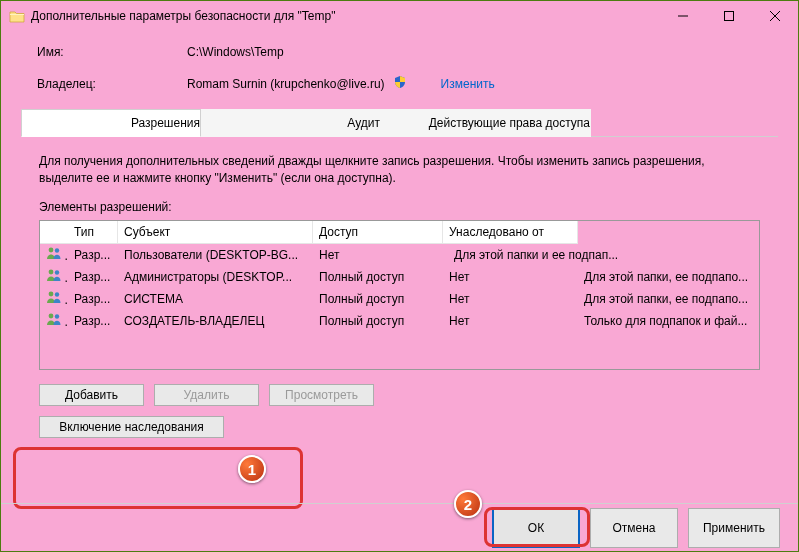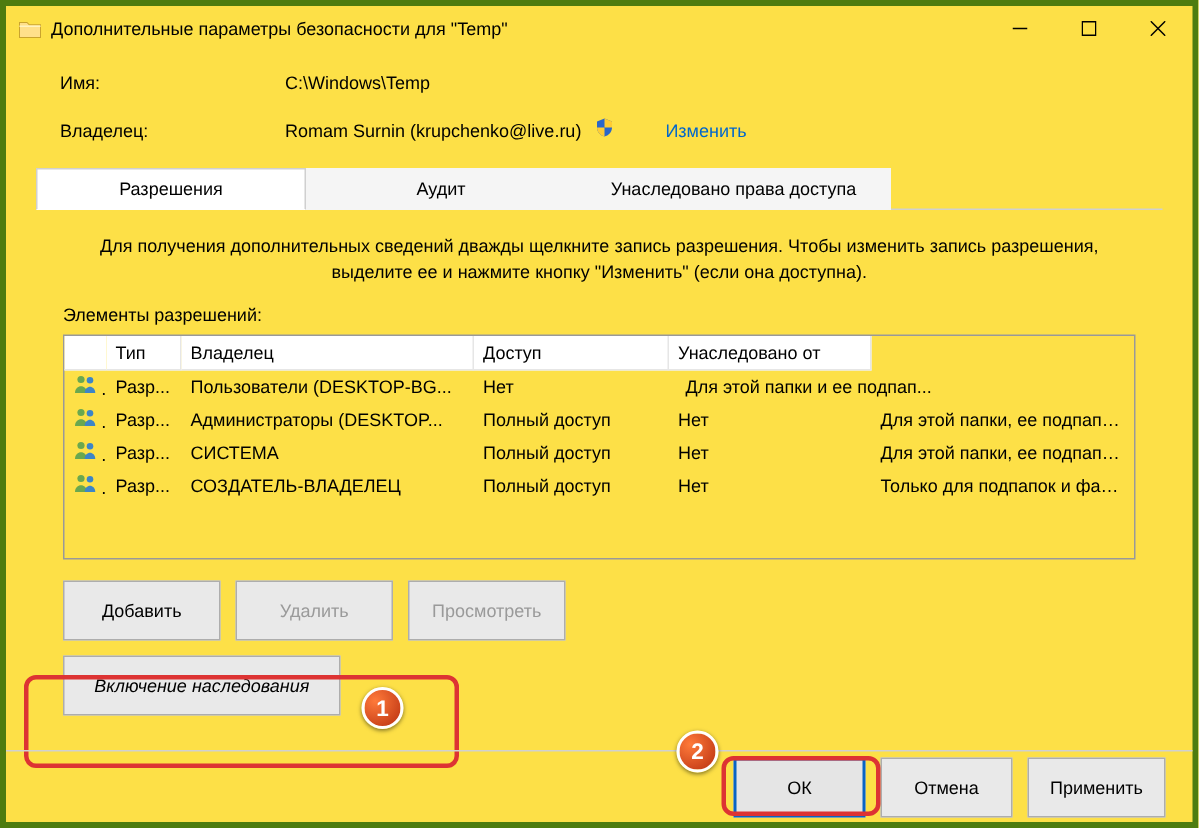--- a/index.html
+++ b/index.html
@@ -4,62 +4,62 @@
 <style>
   * { box-sizing: border-box; margin: 0; padding: 0; }
   body {
     font-family: "Segoe UI", Tahoma, sans-serif;
     font-size: 12px;
     background: #fff;
     width: 799px;
     height: 552px;
     overflow: hidden;
   }
-  .window { width: 799px; height: 552px; border: 4px solid #4d7c0f; background: #fde047; display: flex; flex-direction: column; }
+  .window { width: 799px; height: 552px; border: 1px solid #4d7c0f; background: #f9a8d4; display: flex; flex-direction: column; }
   .titlebar { height: 30px; display: flex; align-items: center; padding: 0 0 0 8px; }
   .titlebar .folder-icon { width: 16px; height: 13px; margin-right: 6px; }
   .titlebar .title-text { flex: 1; font-size: 12px; color: #000; }
   .winbtn { width: 46px; height: 30px; display: flex; align-items: center; justify-content: center; color: #000; font-size: 12px; }
   .content { flex: 1; padding: 6px 20px 10px 20px; display: flex; flex-direction: column; }
   .field-row { display: flex; align-items: center; margin: 8px 0 8px 16px; font-size: 12px; }
   .field-label { width: 150px; color: #000; }
   .field-value { color: #000; text-align: center; }
   .link-change { color: #0066cc; margin-left: 6px; padding-left: 28px; }
   .shield-icon { display: inline-block; vertical-align: -2px; margin-left: 8px; }
 
   .tabs { display: flex; margin-top: 8px; border-bottom: 1px solid #d0d0d0; }
-  .tab { padding: 6px 0; text-align: center; font-size: 12px; border: 1px solid transparent; border-bottom: none; position: relative; top: 1px; background: #f5f5f5; }
+  .tab { padding: 6px 0; text-align: right; font-size: 12px; border: 1px solid transparent; border-bottom: none; position: relative; top: 1px; background: #f5f5f5; }
   .tab.t1 { width: 180px; }
   .tab.t2 { width: 180px; }
   .tab.t3 { width: 210px; }
   .tab.active { background: #fff; border-color: #d0d0d0; border-bottom: 1px solid #fff; }
 
   .tab-body { border-top: none; padding-top: 12px; flex: 1; display: flex; flex-direction: column; }
-  .hint { font-size: 12px; color: #000; margin: 4px 18px 12px 18px; line-height: 1.45; text-align: center; }
+  .hint { font-size: 12px; color: #000; margin: 4px 18px 12px 18px; line-height: 1.45; }
   .list-label { font-size: 12px; margin: 0 18px 6px 18px; }
 
   .list { border: 1px solid #999; margin: 0 18px; height: 150px; display: flex; flex-direction: column; }
   .list-header { display: flex; }
   .list-header .col { font-size: 12px; padding: 4px 6px; border-right: 1px solid #e6e6e6; border-bottom: 1px solid #e6e6e6; background: #fff; }
   .cw0 { width: 28px; border-right: none !important; }
   .cw1 { width: 50px; }
   .cw2 { width: 195px; }
   .cw3 { width: 130px; }
   .cw4 { width: 135px; }
   .cw5 { flex: 1; border-right: none !important; }
   .list-rows { flex: 1; overflow: hidden; }
   .list-row { display: flex; height: 22px; align-items: center; }
   .cell { font-size: 12px; padding: 0 6px; white-space: nowrap; overflow: hidden; text-overflow: ellipsis; }
   .people-icon { flex-shrink: 0; }
 
   .btn-row { display: flex; gap: 10px; margin: 14px 18px 0 18px; }
-  .btn { min-width: 105px; height: 40px; border: 1px solid #adadad; background: #e9e9e9; font-size: 12px; display: inline-flex; align-items: center; justify-content: center; padding: 0 14px; }
+  .btn { min-width: 105px; height: 22px; border: 1px solid #adadad; background: #e9e9e9; font-size: 12px; display: inline-flex; align-items: center; justify-content: center; padding: 0 14px; }
   .btn.disabled { color: #9a9a9a; }
 
-  .inherit-row { margin: 10px 18px 0 18px; display: flex; align-items: center; gap: 6px; font-style: italic; }
+  .inherit-row { margin: 10px 18px 0 18px; display: flex; align-items: center; gap: 6px; }
   .red-box { border: 3px solid #d33; border-radius: 8px; position: absolute; pointer-events: none; }
   .marker { width: 28px; height: 28px; border-radius: 50%; background: radial-gradient(circle at 30% 30%, #ff7a3a, #b93010); border: 2px solid #fff; box-shadow: 0 1px 3px rgba(0,0,0,.5); color: #fff; font-weight: bold; display: flex; align-items: center; justify-content: center; font-size: 15px; position: absolute; }
 
   .checkbox-row { margin: 8px 18px 0 18px; display: flex; align-items: center; font-size: 12px; }
   .checkbox-row input { margin-right: 6px; }
 
   .footer { height: 48px; border-top: 1px solid #d0d0d0; display: flex; align-items: center; justify-content: flex-end; gap: 10px; padding: 0 18px; }
   .footer .btn { min-width: 88px; height: 40px; }
   .btn.primary { border: 2px solid #0a64c4; background: #e5e5e5; }
 
@@ -107,32 +107,32 @@
             <path d="M7 1 L12 3 V7 H7 Z" fill="#ffcc33"></path>
             <path d="M7 7 V13 C4.5 12.5 2 10 2 7 H7 Z" fill="#ffcc33"></path>
           </svg>
       </span>
       <span class="link-change">Изменить</span>
     </div>
 
     <div class="tabs">
       <div class="tab t1 active">Разрешения</div>
       <div class="tab t2">Аудит</div>
-      <div class="tab t3">Унаследовано права доступа</div>
+      <div class="tab t3">Действующие права доступа</div>
     </div>
 
     <div class="tab-body">
       <div class="hint">Для получения дополнительных сведений дважды щелкните запись разрешения. Чтобы изменить запись разрешения, выделите ее и нажмите кнопку "Изменить" (если она доступна).</div>
       <div class="list-label">Элементы разрешений:</div>
 
       <div class="list">
         <div class="list-header">
           <div class="col cw0"></div>
           <div class="col cw1">Тип</div>
-          <div class="col cw2">Владелец</div>
+          <div class="col cw2">Субъект</div>
           <div class="col cw3">Доступ</div>
           <div class="col cw4">Унаследовано от</div>
         </div>
         <div class="list-rows" id="rows">
             <div class="list-row">
               <div class="cell cw0 people-icon"><svg width="18" height="14" viewBox="0 0 18 14">
                   <circle cx="5" cy="4" r="2.4" fill="#6aa84f"></circle>
                   <path d="M1 13c0-3 2-4.5 4-4.5s4 1.5 4 4.5" fill="#6aa84f"></path>
                   <circle cx="11" cy="4.5" r="2.2" fill="#3d85c6"></circle>
                   <path d="M7.5 13c0-2.8 1.8-4.2 3.5-4.2s3.5 1.4 3.5 4.2" fill="#3d85c6"></path>

